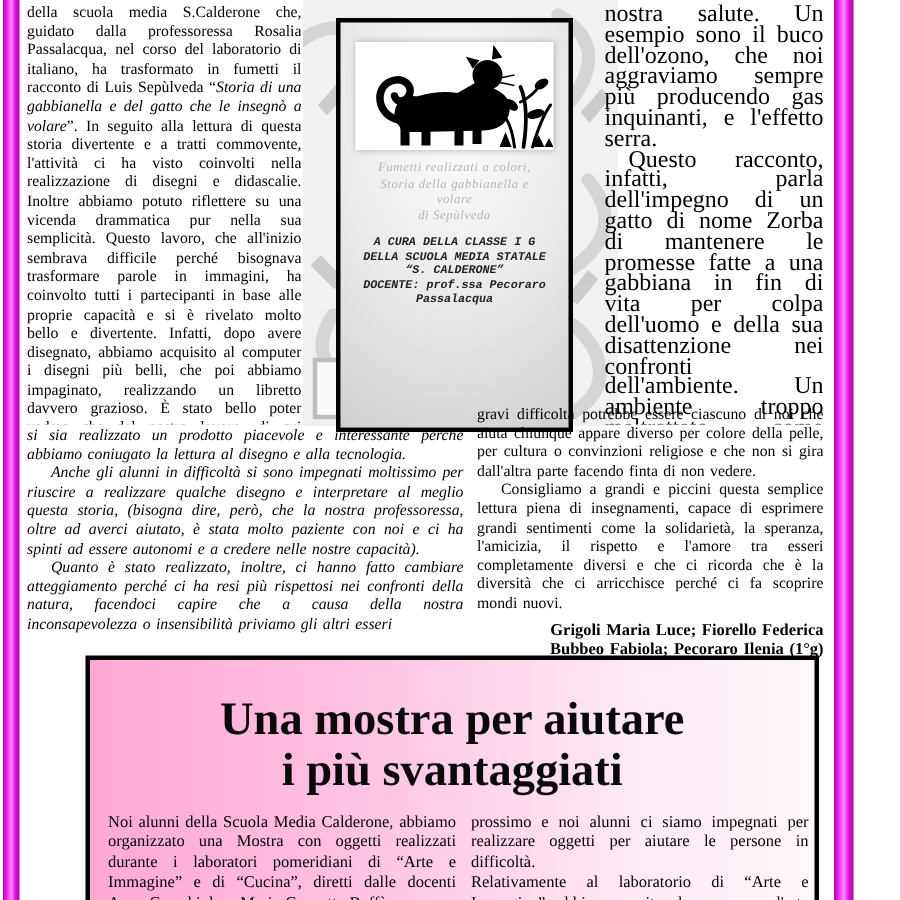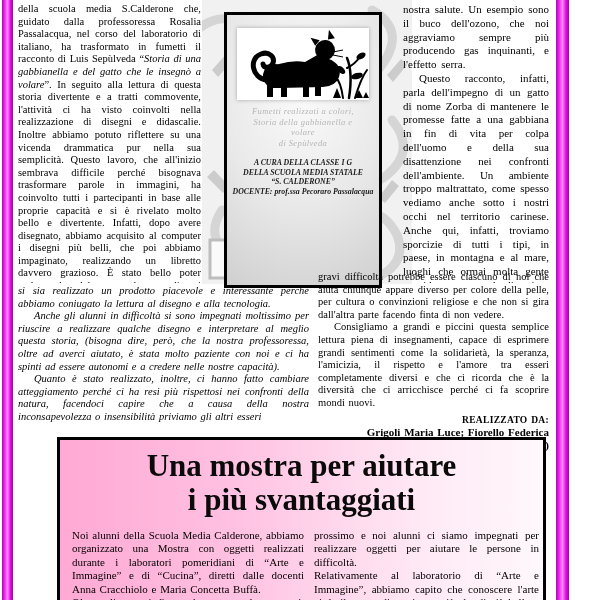--- a/index.html
+++ b/index.html
@@ -16,21 +16,21 @@
   .side-strip.left{left:2px;width:11px;}
   .side-strip.right{left:556px;width:13px;}
 
   .col{
     position:absolute;text-align:justify;
     font-size:10.5px;line-height:12.6px;
     word-spacing:1px;
   }
   .col p{margin:0;}
   .col p.ind{text-indent:16px;}
-  .col-right-narrow{font-size:11px;line-height:13.8px;word-spacing:2px;}
+  .col-right-narrow{font-size:16px;line-height:13.8px;word-spacing:2px;}
   .pink-col{font-size:11px;line-height:13.4px;}
 
   .pattern-bg{position:absolute;left:202px;top:0;width:210px;height:284px;overflow:hidden;}
 
   .cat-box{
     position:absolute;left:224px;top:12px;width:158px;height:276px;
     border:3px solid #000;box-sizing:border-box;
     background:radial-gradient(120% 95% at 50% 28%, #fbfbfb 0%, #e9e9e9 45%, #c7c7c7 100%);
     text-align:center;
   }
@@ -43,37 +43,39 @@
     font-style:italic;
     font-size:8.5px;line-height:10.5px;
     color:#b5b5b5;
     letter-spacing:.4px;
   }
   .caption-lines{
     margin-top:10px;
     font-weight:bold;font-style:italic;
     font-size:7.8px;line-height:9.6px;
     color:#222;
+    font-family:Liberation Mono, monospace;
   }
   .credits{
     margin-top:4px;text-align:right;font-weight:bold;
   }
   .credits .credits-heading{font-size:9.5px;letter-spacing:.3px;}
   .credits .credit-line{font-size:11px;line-height:13px;}
 
   .pink-box{
     position:absolute;left:57px;top:437px;width:489px;height:200px;
     border:3px solid #000;box-sizing:border-box;
     background:linear-gradient(90deg,#ffa9d4 0%,#ffc0e1 35%,#ffe9f5 75%,#fff8fc 100%);
   }
   .pink-title{
     text-align:center;font-weight:bold;
     font-size:31px;line-height:34px;
     padding-top:9px;
     color:#0a0a0a;
+    margin-top:13px;
   }
   .pink-cols{position:relative;}
 </style>
 </head>
 <body>
 
 <div class="side-strip left"></div>
 <div class="side-strip right"></div>
 
 <div class="pattern-bg">
@@ -166,21 +168,20 @@
     <p class="ind"><span>Anche gli alunni in difficoltà si sono impegnati moltissimo per riuscire a realizzare  qualche disegno e interpretare al meglio questa storia, (bisogna dire, però, che la nostra professoressa, oltre ad averci aiutato, è stata molto paziente con noi e ci ha spinti ad essere autonomi e a credere nelle nostre capacità).</span></p>
     <p class="ind"><span>Quanto è stato realizzato, inoltre, ci hanno fatto cambiare atteggiamento perché ci ha resi più rispettosi nei confronti della natura, facendoci capire che a causa della nostra inconsapevolezza o insensibilità priviamo gli altri esseri</span></p>
   </div>
 
 <div class="col" style="left:318px;top:271px;width:231px;">
   <div>
       <p><span>gravi difficoltà potrebbe essere ciascuno di noi che aiuta chiunque appare diverso per colore della pelle, per cultura o convinzioni religiose e che non si gira dall'altra parte facendo finta di non vedere.</span></p>
       <p class="ind"><span>Consigliamo a grandi e piccini questa semplice lettura piena di insegnamenti, capace di esprimere grandi sentimenti come la  solidarietà, la speranza, l'amicizia, il rispetto e l'amore tra esseri completamente diversi e che ci ricorda che è la diversità che ci arricchisce perché ci fa scoprire mondi nuovi.</span></p>
     </div>
   <div class="credits">
-    <div class="credits-heading">REALIZZATO DA:</div>
     <div>
         <div class="credit-line">Grigoli  Maria Luce; Fiorello Federica</div>
         <div class="credit-line">Bubbeo Fabiola; Pecoraro Ilenia (1°g)</div>
       </div>
   </div>
 </div>
 
 <div class="pink-box">
   <div class="pink-title">
     <div>Una mostra per aiutare</div>

